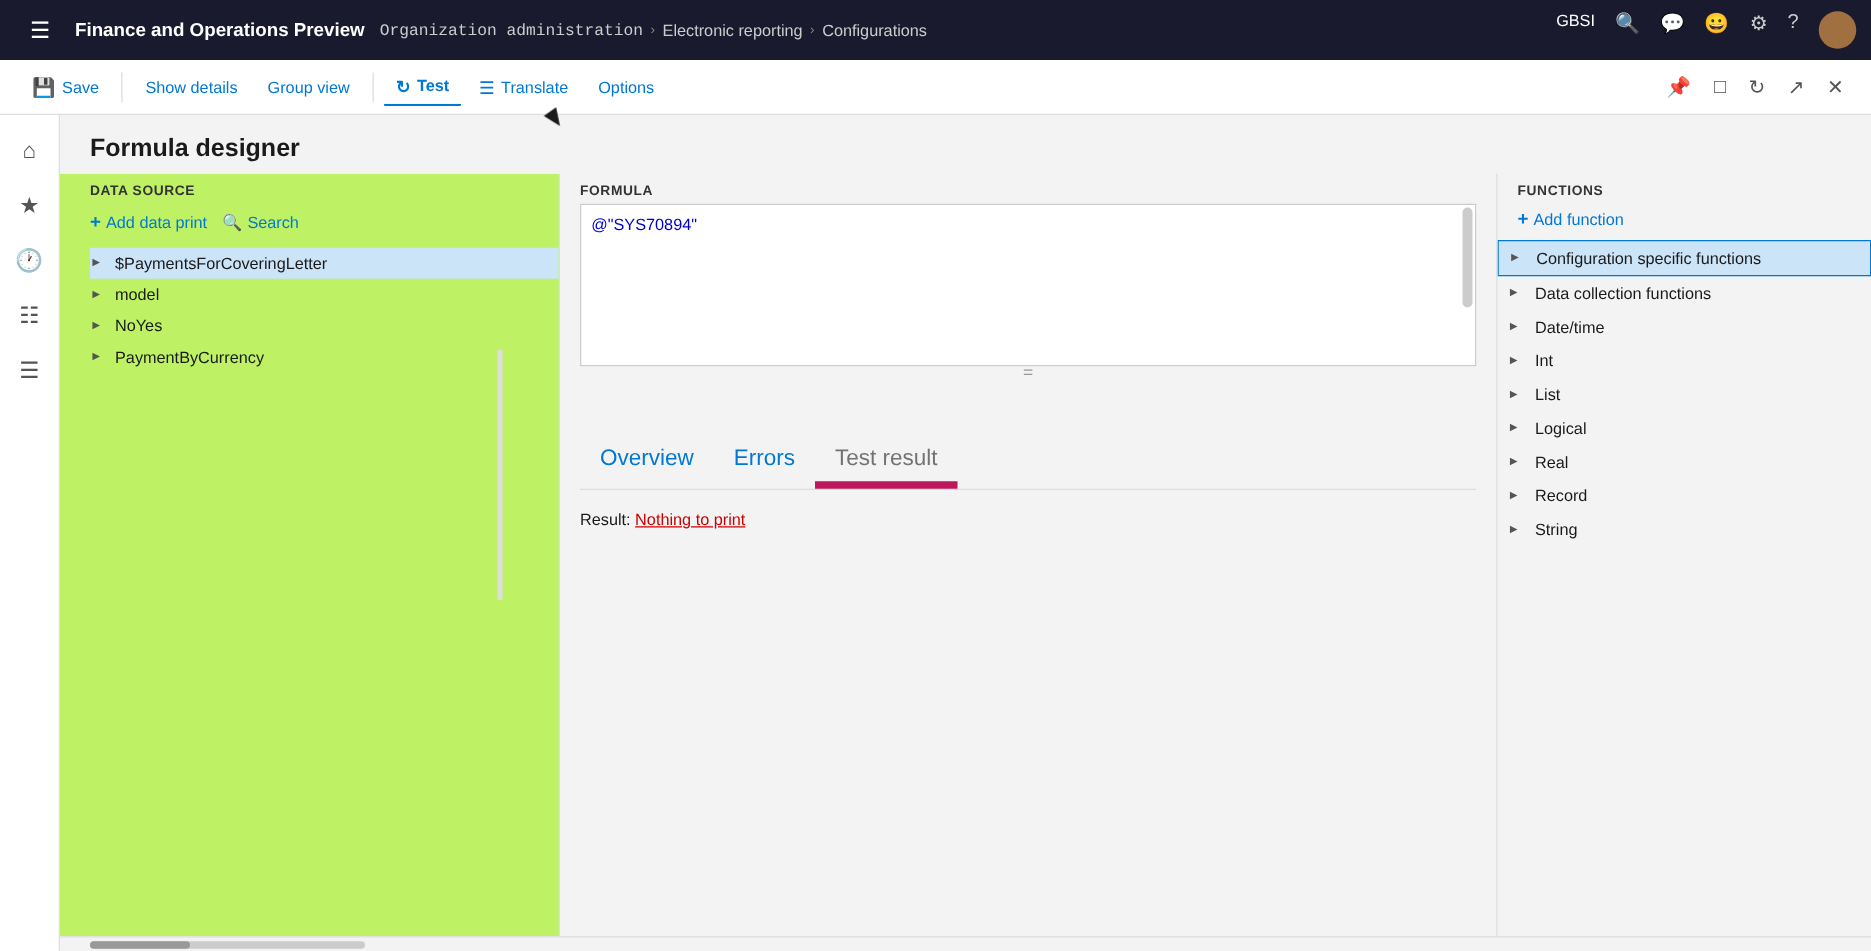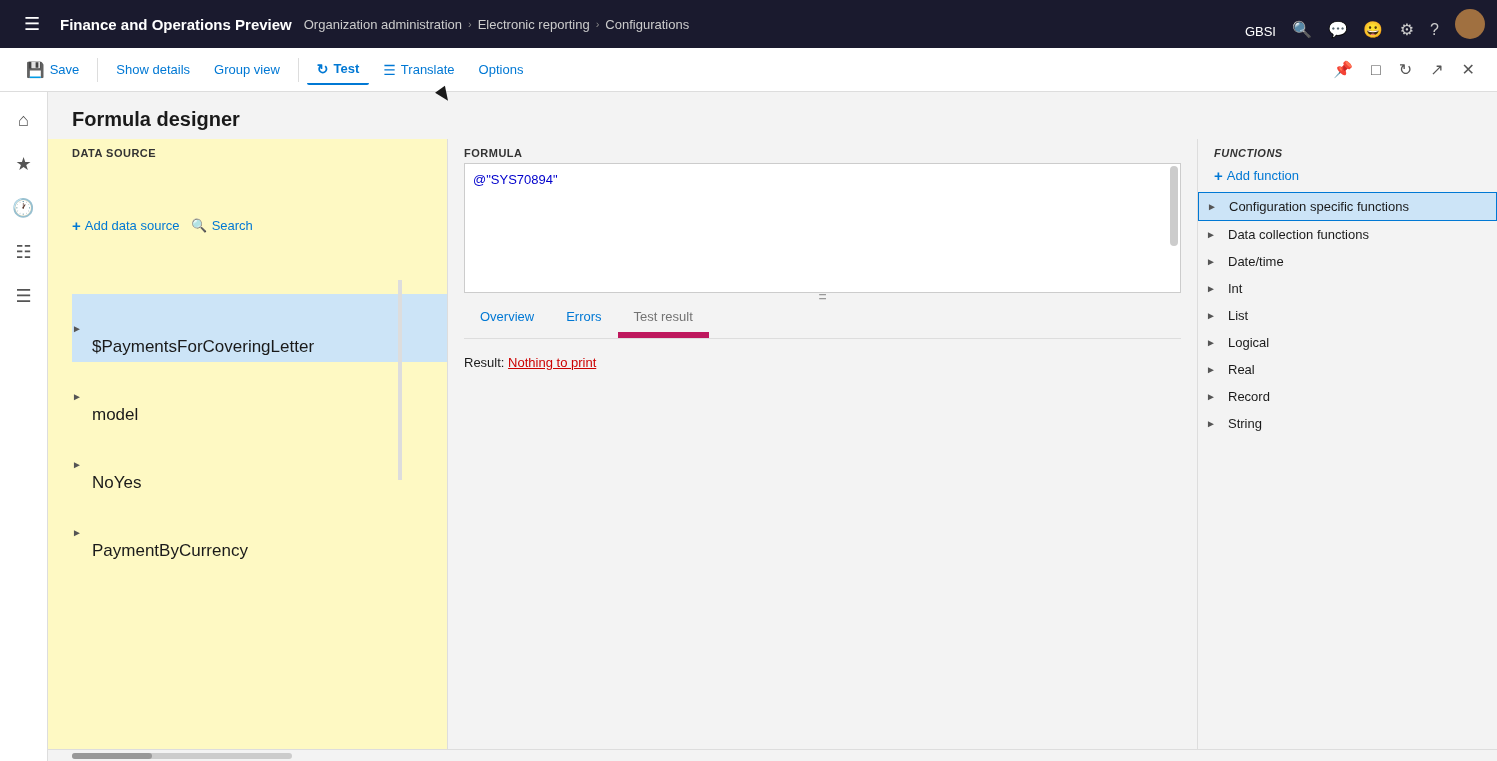--- a/index.html
+++ b/index.html
@@ -51,64 +51,64 @@
 
     
     .page-header { padding: 16px 24px 8px 24px; background: #f3f3f3; }
     .page-title { font-size: 20px; font-weight: 600; color: #1a1a1a; }
 
     
     .panels { display: flex; flex: 1; overflow: hidden; gap: 0; }
 
     
     .datasource-panel {
-      width: 400px; display: flex; flex-direction: column; background: #fef9c3;
-      border-right: 1px solid #ddd; padding: 0 0 0 24px; gap: 48px;
+      width: 400px; display: flex; flex-direction: column; background: #bef264;
+      border-right: 1px solid #ddd; padding: 0 0 0 24px;
     }
     .panel-section-title {
       font-size: 11px; font-weight: 700; color: #333; letter-spacing: 0.5px;
       padding: 8px 0 6px 0; text-transform: uppercase;
     }
     .datasource-toolbar { display: flex; align-items: center; gap: 12px; padding-bottom: 8px; }
     .ds-btn { display: flex; align-items: center; gap: 4px; color: #0078d4; cursor: pointer; font-size: 13px; background: transparent; border: none; padding: 4px 0; }
 
     .ds-tree { flex: 1; overflow-y: auto; }
     .ds-item { display: flex; align-items: center; padding: 5px 4px 5px 0; cursor: pointer; }
     .ds-item.selected { background: #cce4f7; }
     .ds-chevron { font-size: 10px; color: #555; margin-right: 4px; width: 16px; display: inline-block; cursor: pointer; }
-    .ds-label { font-size: 17px; color: #1a1a1a; margin-top: 38px; }
+    .ds-label { font-size: 13px; color: #1a1a1a; }
 
     
     .formula-panel { flex: 1; display: flex; flex-direction: column; background: #f3f3f3; }
     .formula-header { font-size: 11px; font-weight: 700; color: #333; letter-spacing: 0.5px; padding: 8px 16px 4px 16px; text-transform: uppercase; }
     .formula-box {
       margin: 0 16px; background: #fff; border: 1px solid #ccc; min-height: 120px;
       padding: 8px; font-size: 13px; position: relative; flex: 0 0 auto;
     }
     .formula-value { color: #0000cc; font-size: 13px; }
     .formula-scrollbar { position: absolute; right: 2px; top: 2px; width: 8px; height: 80px; background: #ccc; border-radius: 4px; }
 
     .splitter-h { height: 8px; background: #f3f3f3; cursor: ns-resize; display: flex; align-items: center; justify-content: center; }
     .splitter-h::after { content: '='; color: #999; font-size: 14px; }
 
     
     .result-tabs { display: flex; gap: 0; border-bottom: 1px solid #ddd; margin: 0 16px; background: #f3f3f3; }
-    .result-tab { padding: 8px 16px; cursor: pointer; font-size: 13px; color: #0078d4; border-bottom: 2px solid transparent; }
+    .result-tab { padding: 8px 16px; cursor: pointer; font-size: 18px; color: #0078d4; border-bottom: 2px solid transparent; margin-top: 47px; }
     .result-tab.active { color: #737373; border-bottom: 6px solid #be185d; font-weight: 400; }
     .result-tab.inactive { color: #0078d4; }
 
     .result-content { padding: 16px; font-size: 13px; }
     .result-runtime { color: #1a1a1a; margin-bottom: 6px; }
 
     
     .functions-panel {
       width: 300px; background: #f3f3f3; border-left: 1px solid #ddd;
       display: flex; flex-direction: column; padding: 0 0 0 0;
     }
-    .functions-header { font-size: 11px; font-weight: 700; color: #333; letter-spacing: 0.5px; padding: 8px 16px 4px 16px; text-transform: uppercase; font-style: italic; }
+    .functions-header { font-size: 11px; font-weight: 700; color: #333; letter-spacing: 0.5px; padding: 8px 16px 4px 16px; text-transform: uppercase; }
     .fn-add-btn { display: flex; align-items: center; gap: 4px; color: #0078d4; cursor: pointer; font-size: 13px; background: transparent; border: none; padding: 4px 16px 8px 16px; }
 
     .fn-tree { flex: 1; overflow-y: auto; }
     .fn-item { display: flex; align-items: center; padding: 6px 8px; cursor: pointer; }
     .fn-item.selected { background: #cce4f7; border: 1px solid #0078d4; }
     .fn-chevron { font-size: 10px; color: #555; margin-right: 6px; width: 16px; display: inline-block; }
     .fn-label { font-size: 13px; color: #1a1a1a; }
 
     
     .bottom-scrollbar { height: 12px; background: #f3f3f3; border-top: 1px solid #ddd; display: flex; align-items: center; padding: 0 24px; }
@@ -129,28 +129,28 @@
     }
   </style>
 </head>
 <body>
 
 <div class="topbar">
   <button class="sidebar-icon-btn" style="color:#fff; font-size:18px;">☰</button>
   <div style="display:flex; align-items:center; gap:12px; flex:1;">
     <span class="topbar-brand">Finance and Operations Preview</span>
     <div class="topbar-breadcrumb">
-      <span style="cursor:pointer;">Organization administration</span>
+      <span style="cursor:pointer;font-family:Liberation Mono, monospace;">Organization administration</span>
       <span class="chevron">›</span>
       <span style="cursor:pointer;">Electronic reporting</span>
       <span class="chevron">›</span>
       <span style="cursor:pointer;">Configurations</span>
     </div>
   </div>
-  <div style="display:flex; align-items:flex-end; gap:16px;">
+  <div style="display:flex; align-items:flex-start; gap:16px;">
     <span style="font-size:13px; color:#fff;">GBSI</span>
     <span style="cursor:pointer; font-size:16px; color:#ccc;">🔍</span>
     <span style="cursor:pointer; font-size:16px; color:#ccc;">💬</span>
     <span style="cursor:pointer; font-size:16px; color:#ccc;">😀</span>
     <span style="cursor:pointer; font-size:16px; color:#ccc;">⚙</span>
     <span style="cursor:pointer; font-size:16px; color:#ccc;">?</span>
     <div class="avatar" style="background: #a07040;"></div>
   </div>
 </div>
 
@@ -203,21 +203,21 @@
       <h1 class="page-title">Formula designer</h1>
     </div>
 
     <div class="panels">
 
       <div class="datasource-panel">
         <div class="panel-section-title">DATA SOURCE</div>
         <div class="datasource-toolbar">
           <button class="ds-btn">
             <span style="font-weight:700; font-size:15px;">+</span>
-            <span>Add data source</span>
+            <span>Add data print</span>
           </button>
           <button class="ds-btn">
             <span>🔍</span>
             <span>Search</span>
           </button>
         </div>
         <div class="ds-tree">
           <div class="ds-item selected">
             <span class="ds-chevron">►</span>
             <span class="ds-label">$PaymentsForCoveringLetter</span>

